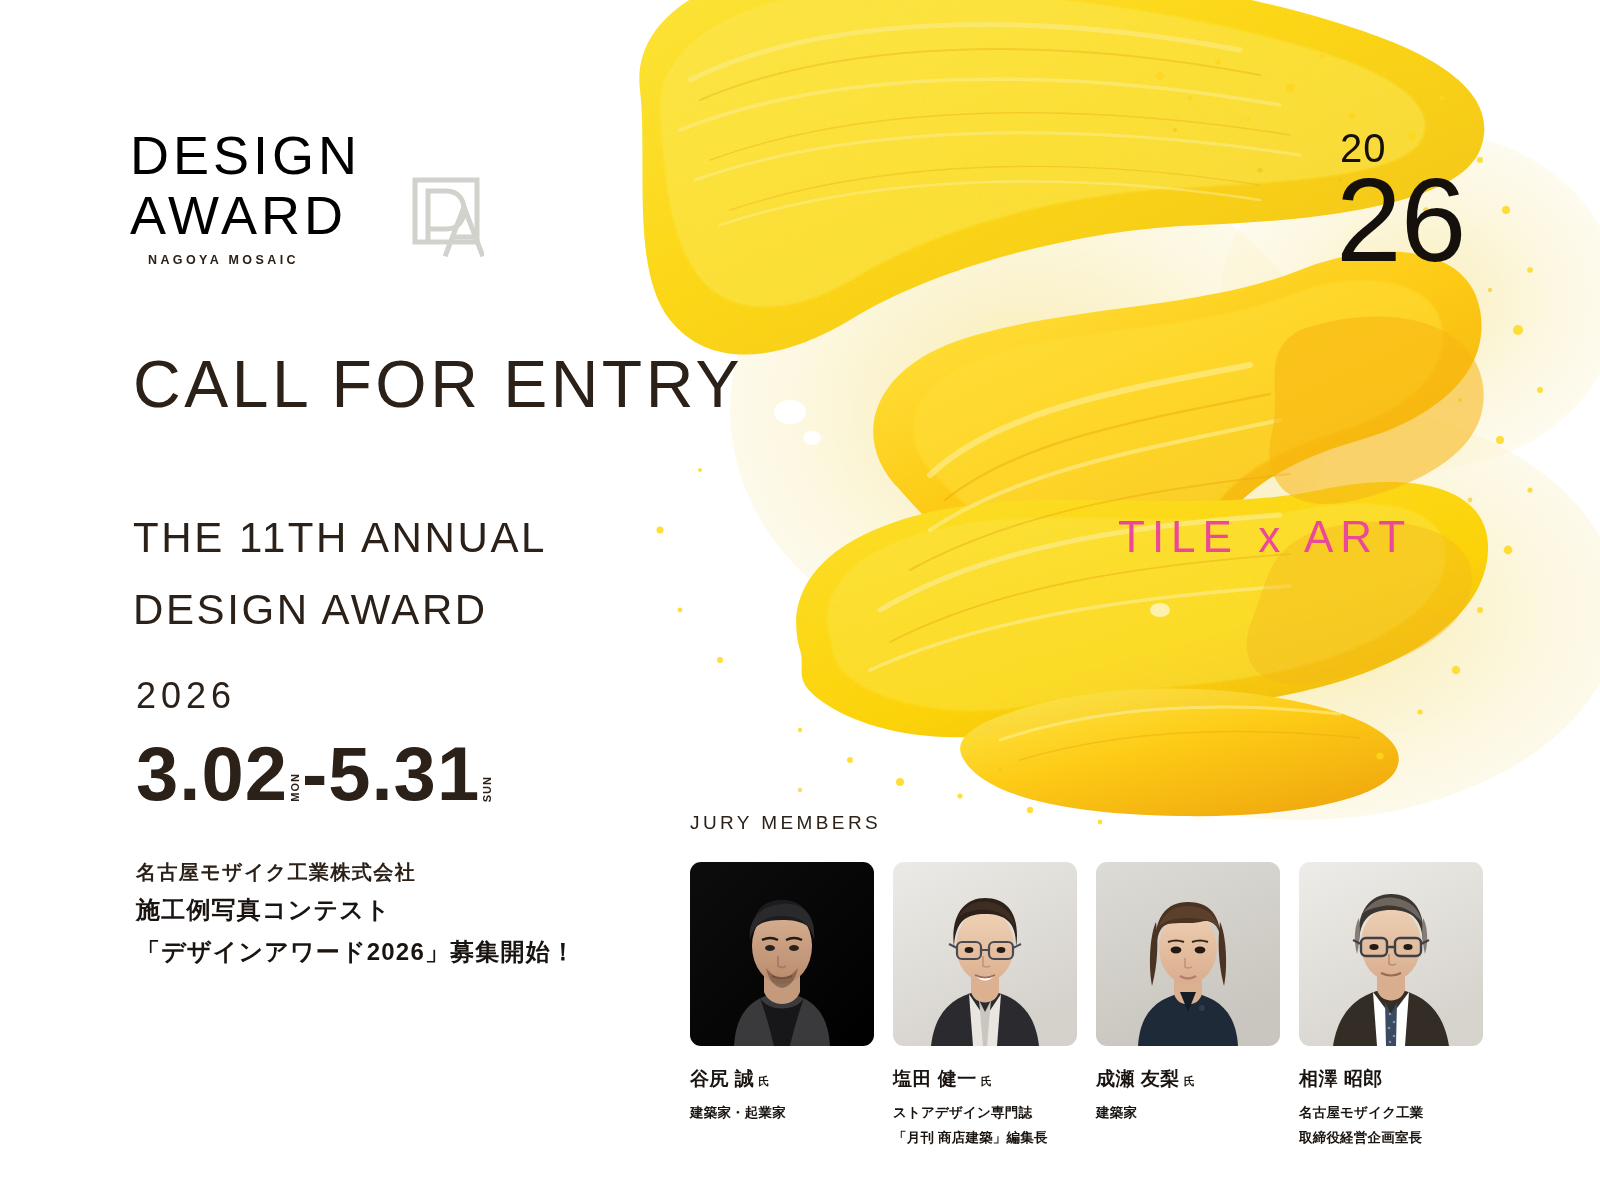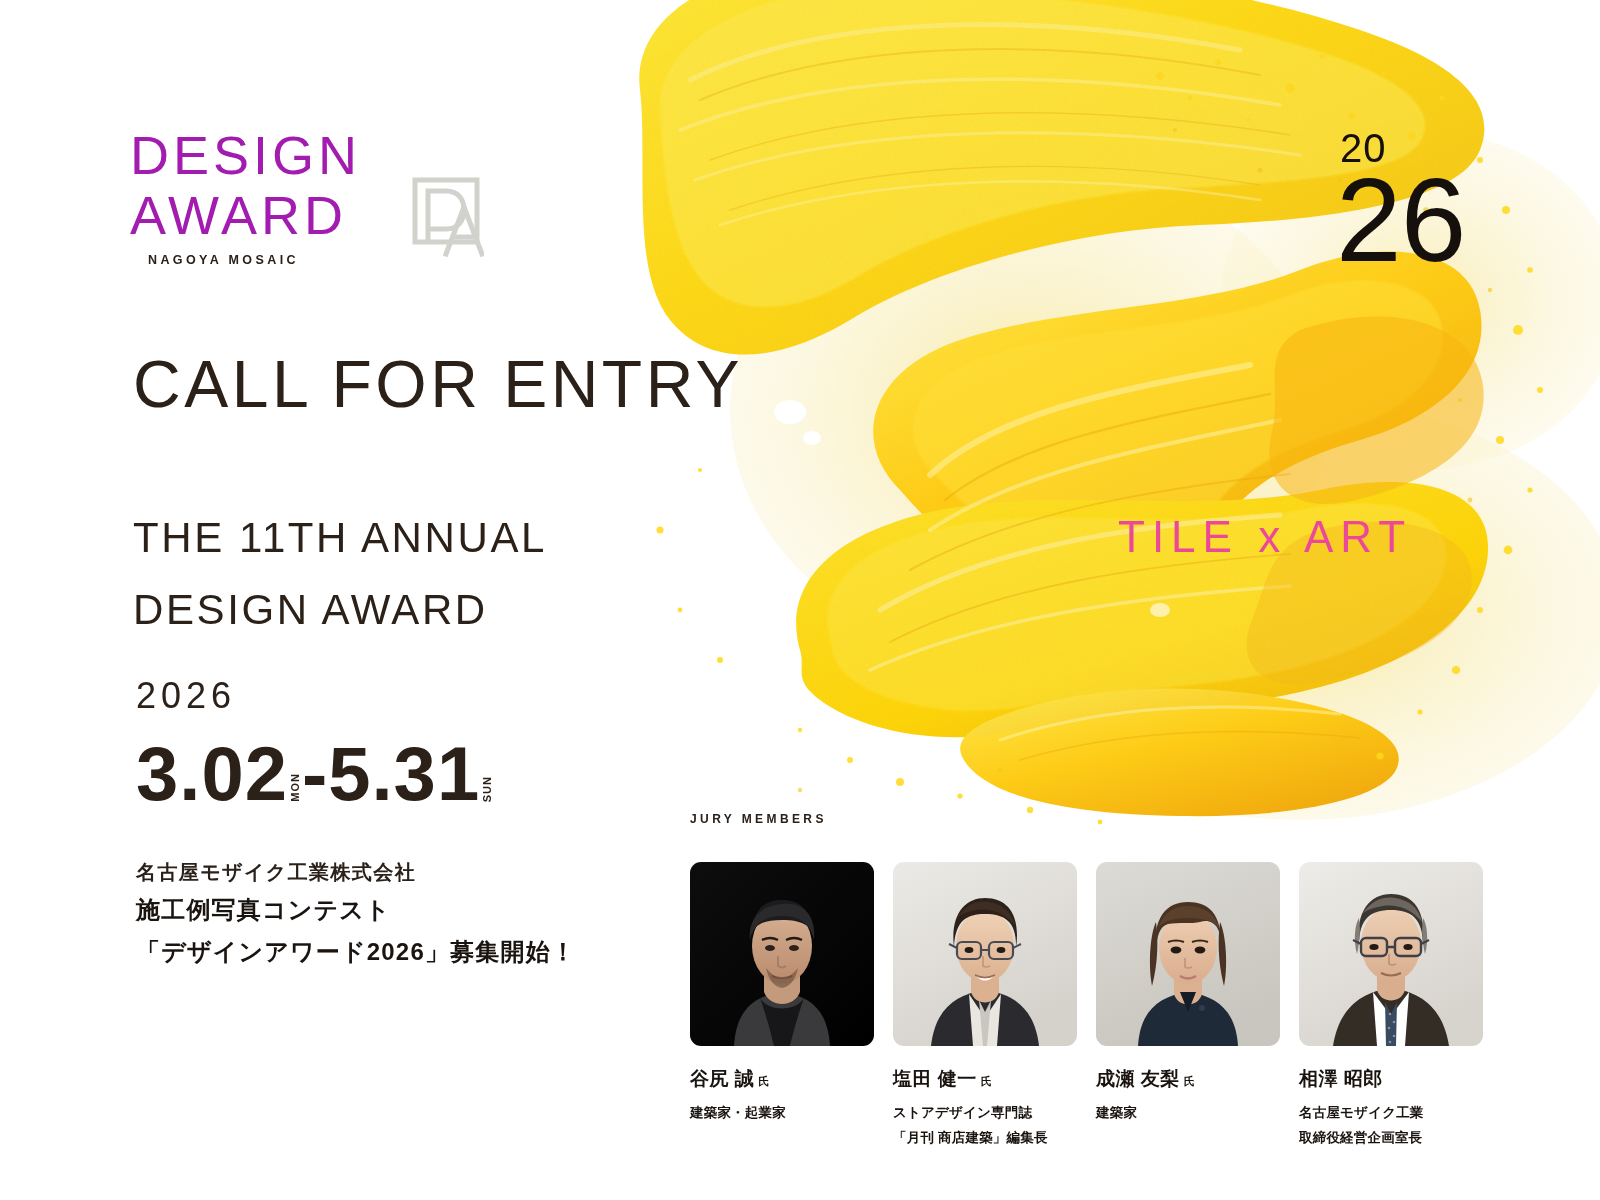--- a/index.html
+++ b/index.html
@@ -13,21 +13,21 @@
   .poster { position:absolute; inset:0; width:1600px; height:1200px; overflow:hidden; background:#fff; }
 
   
   .paint-layer { position:absolute; left:600px; top:-30px; width:1000px; height:860px; overflow:hidden; pointer-events:none; }
   .paint-layer svg { width:100%; height:100%; display:block; }
 
   
   .logo-block { position:absolute; left:130px; top:125px; }
   .logo-line {
     font-size:54px; line-height:60px; font-weight:400; letter-spacing:4px;
-    color:#a21caf; font-family:"Liberation Sans","DejaVu Sans",sans-serif;
+    color:#000000; font-family:"Liberation Sans","DejaVu Sans",sans-serif;
     white-space:nowrap;
   }
   .logo-sub {
     font-size:12.5px; letter-spacing:3.4px; font-weight:600; margin-top:8px; margin-left:18px;
     color:#2b2119; white-space:nowrap;
   }
   .da-mark { position:absolute; left:282px; top:52px; width:72px; height:80px; }
   .da-mark svg { width:100%; height:100%; display:block; }
 
   
@@ -75,21 +75,21 @@
   }
 
   
   .year-mark { position:absolute; left:1340px; top:128px; z-index:4; }
   .year-small { font-size:40px; line-height:40px; letter-spacing:1px; font-weight:500; color:#15100c; }
   .year-big { font-size:118px; line-height:104px; letter-spacing:-1px; font-weight:500; color:#15100c; margin-left:-4px; }
 
   
   .jury { position:absolute; left:690px; top:812px; width:860px; }
   .jury-heading {
-    font-size:12px; letter-spacing:3.4px; font-weight:700; color:#2b2119; margin-bottom:36px;
+    font-size:19px; letter-spacing:3.4px; font-weight:400; color:#2b2119; margin-bottom:28px;
   }
   .jury-grid { display:flex; gap:19px; }
   .jury-card { width:184px; }
   .portrait {
     width:184px; height:184px; border-radius:11px; overflow:hidden; position:relative;
   }
   .portrait svg { width:100%; height:100%; display:block; }
   .jury-name {
     margin-top:17px; font-size:19px; font-weight:800; letter-spacing:0.5px; color:#1a1410;
     white-space:nowrap; line-height:31px;

